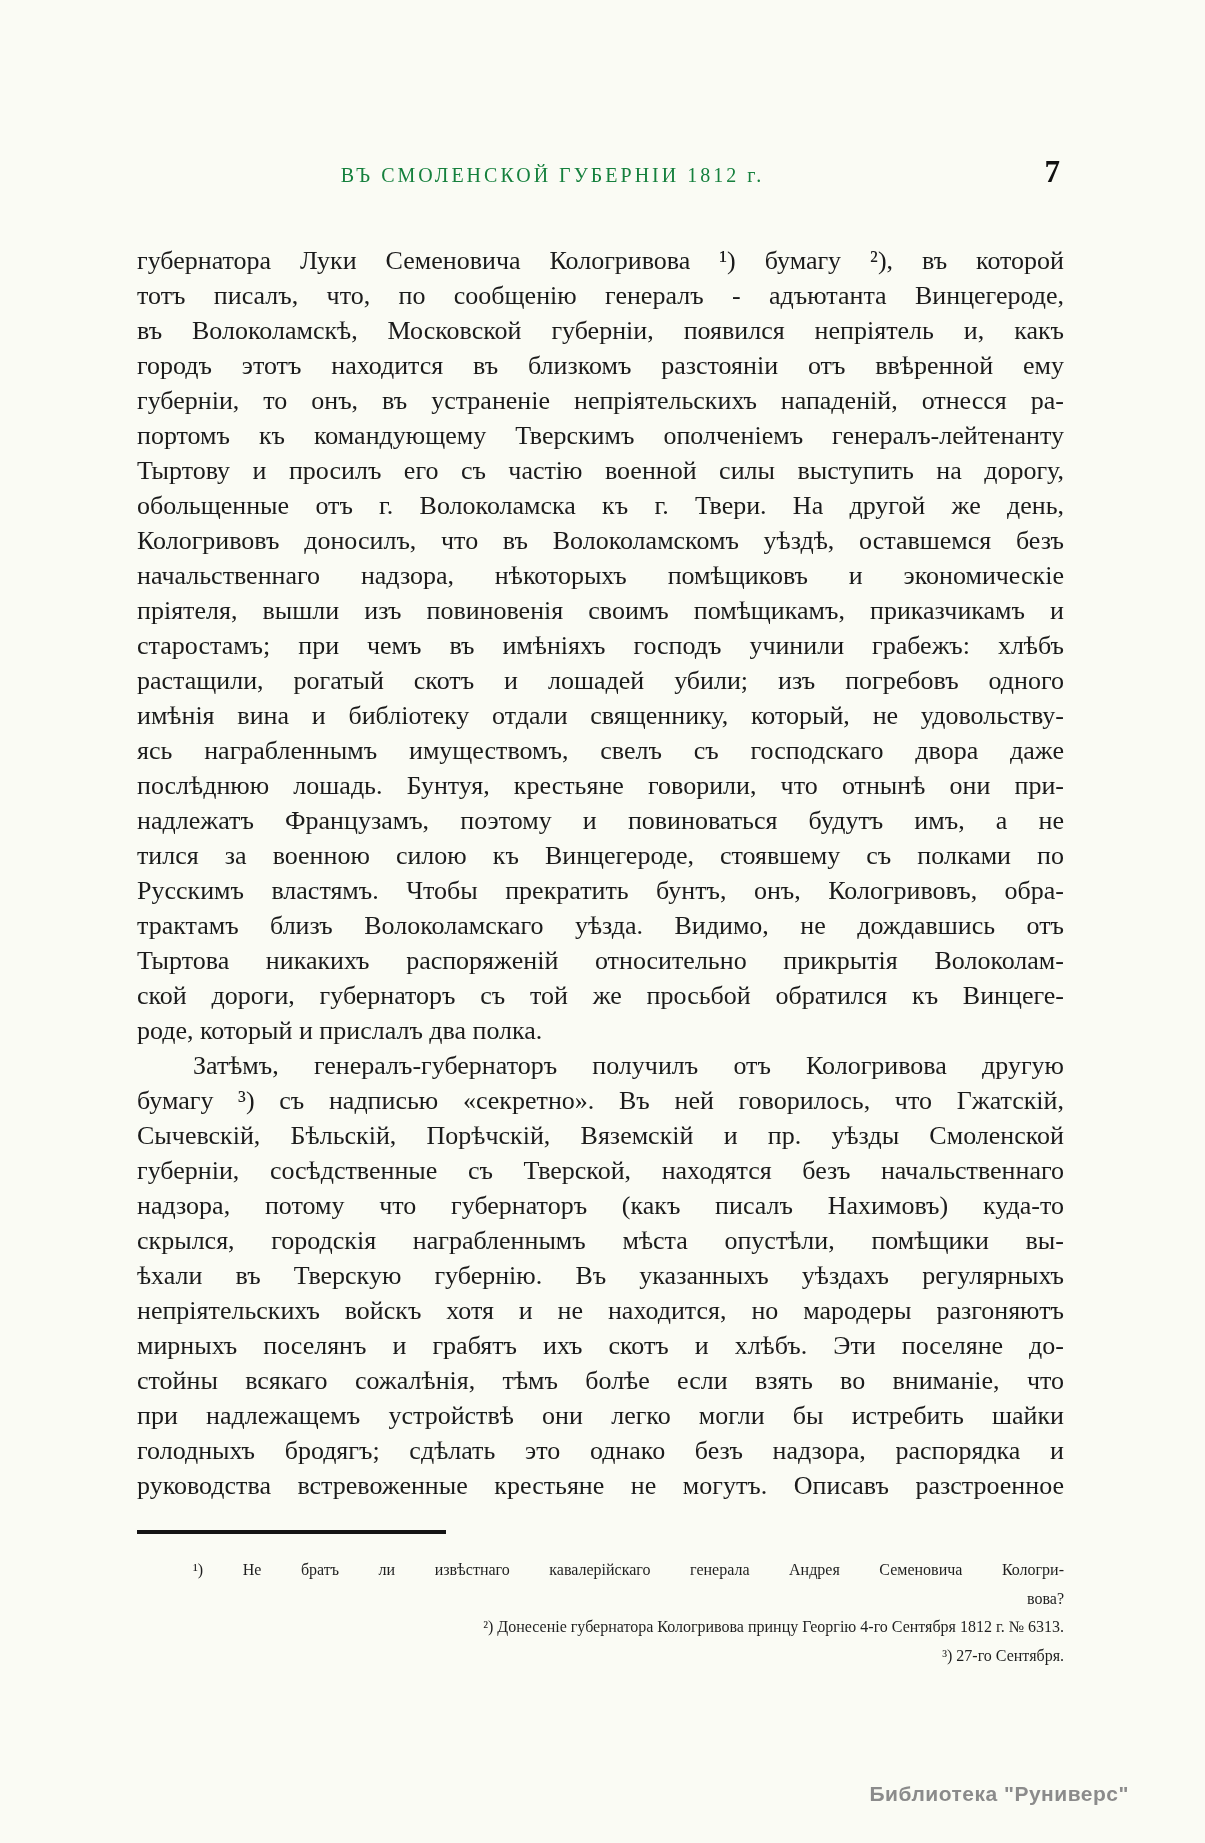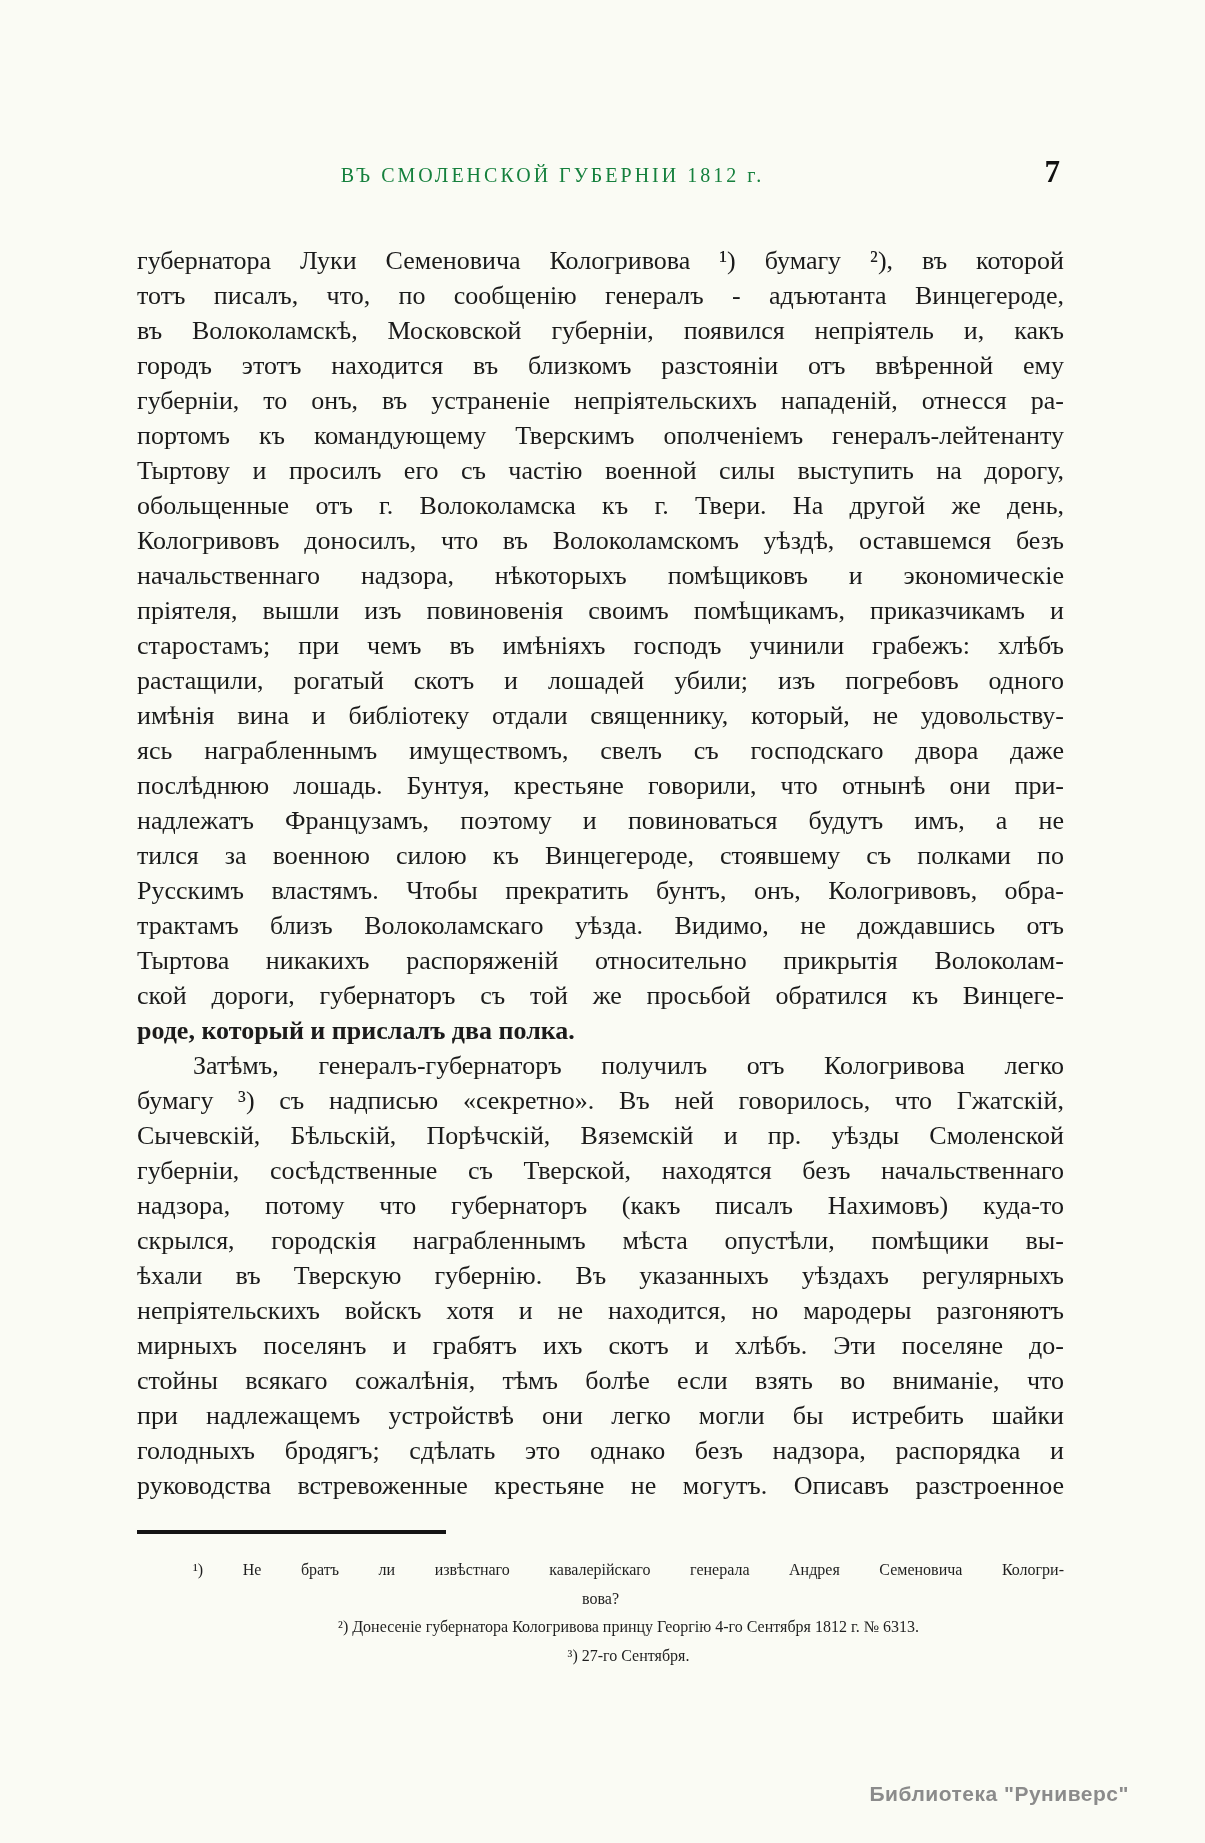--- a/index.html
+++ b/index.html
@@ -27,31 +27,31 @@
   .body-text{
     position:absolute;top:243px;left:137px;width:927px;
     font-size:26px;line-height:35px;
   }
   .line{
     text-align:justify;
     text-align-last:justify;
     text-justify:inter-word;
     white-space:normal;
   }
-  .line.no-justify{text-align-last:left;font-weight:bold;}
+  .line.no-justify{text-align-last:left;}
   .line.indent{text-indent:56px;}
   .footnote-rule{
     position:absolute;top:1530px;left:137px;width:309px;height:4px;
     background:#141414;
   }
   .footnotes{
     position:absolute;top:1556px;left:137px;width:927px;
     font-size:16px;line-height:28.5px;color:#1e1e1e;
   }
-  .fn-line{text-align:center;}
+  .fn-line{text-align:right;}
   .fn-line.justify{text-align:justify;text-align-last:justify;}
   .fn-line.fn-indent{text-indent:56px;}
   .watermark{
     position:absolute;top:1782px;right:76px;
     font-family:"Liberation Sans",sans-serif;
     font-weight:bold;font-size:21px;letter-spacing:.5px;
     color:#8b8b8b;white-space:nowrap;
   }
 </style>
 </head>
@@ -84,21 +84,21 @@
       <div class="line">послѣднюю лошадь. Бунтуя, крестьяне говорили, что отнынѣ они при-</div>
       <div class="line">надлежатъ Французамъ, поэтому и повиноваться будутъ имъ, а не</div>
       <div class="line">тился за военною силою къ Винцегероде, стоявшему съ полками по</div>
       <div class="line">Русскимъ властямъ. Чтобы прекратить бунтъ, онъ, Кологривовъ, обра-</div>
       <div class="line">трактамъ близъ Волоколамскаго уѣзда. Видимо, не дождавшись отъ</div>
       <div class="line">Тыртова никакихъ распоряженій относительно прикрытія Волоколам-</div>
       <div class="line">ской дороги, губернаторъ съ той же просьбой обратился къ Винцеге-</div>
       <div class="line no-justify">роде, который и прислалъ два полка.</div>
     </div>
     <div>
-      <div class="line indent">Затѣмъ, генералъ-губернаторъ получилъ отъ Кологривова легко</div>
+      <div class="line indent">Затѣмъ, генералъ-губернаторъ получилъ отъ Кологривова другую</div>
       <div class="line">бумагу ³) съ надписью «секретно». Въ ней говорилось, что Гжатскій,</div>
       <div class="line">Сычевскій, Бѣльскій, Порѣчскій, Вяземскій и пр. уѣзды Смоленской</div>
       <div class="line">губерніи, сосѣдственные съ Тверской, находятся безъ начальственнаго</div>
       <div class="line">надзора, потому что губернаторъ (какъ писалъ Нахимовъ) куда-то</div>
       <div class="line">скрылся, городскія награбленнымъ мѣста опустѣли, помѣщики вы-</div>
       <div class="line">ѣхали въ Тверскую губернію. Въ указанныхъ уѣздахъ регулярныхъ</div>
       <div class="line">непріятельскихъ войскъ хотя и не находится, но мародеры разгоняютъ</div>
       <div class="line">мирныхъ поселянъ и грабятъ ихъ скотъ и хлѣбъ. Эти поселяне до-</div>
       <div class="line">стойны всякаго сожалѣнія, тѣмъ болѣе если взять во вниманіе, что</div>
       <div class="line">при надлежащемъ устройствѣ они легко могли бы истребить шайки</div>

